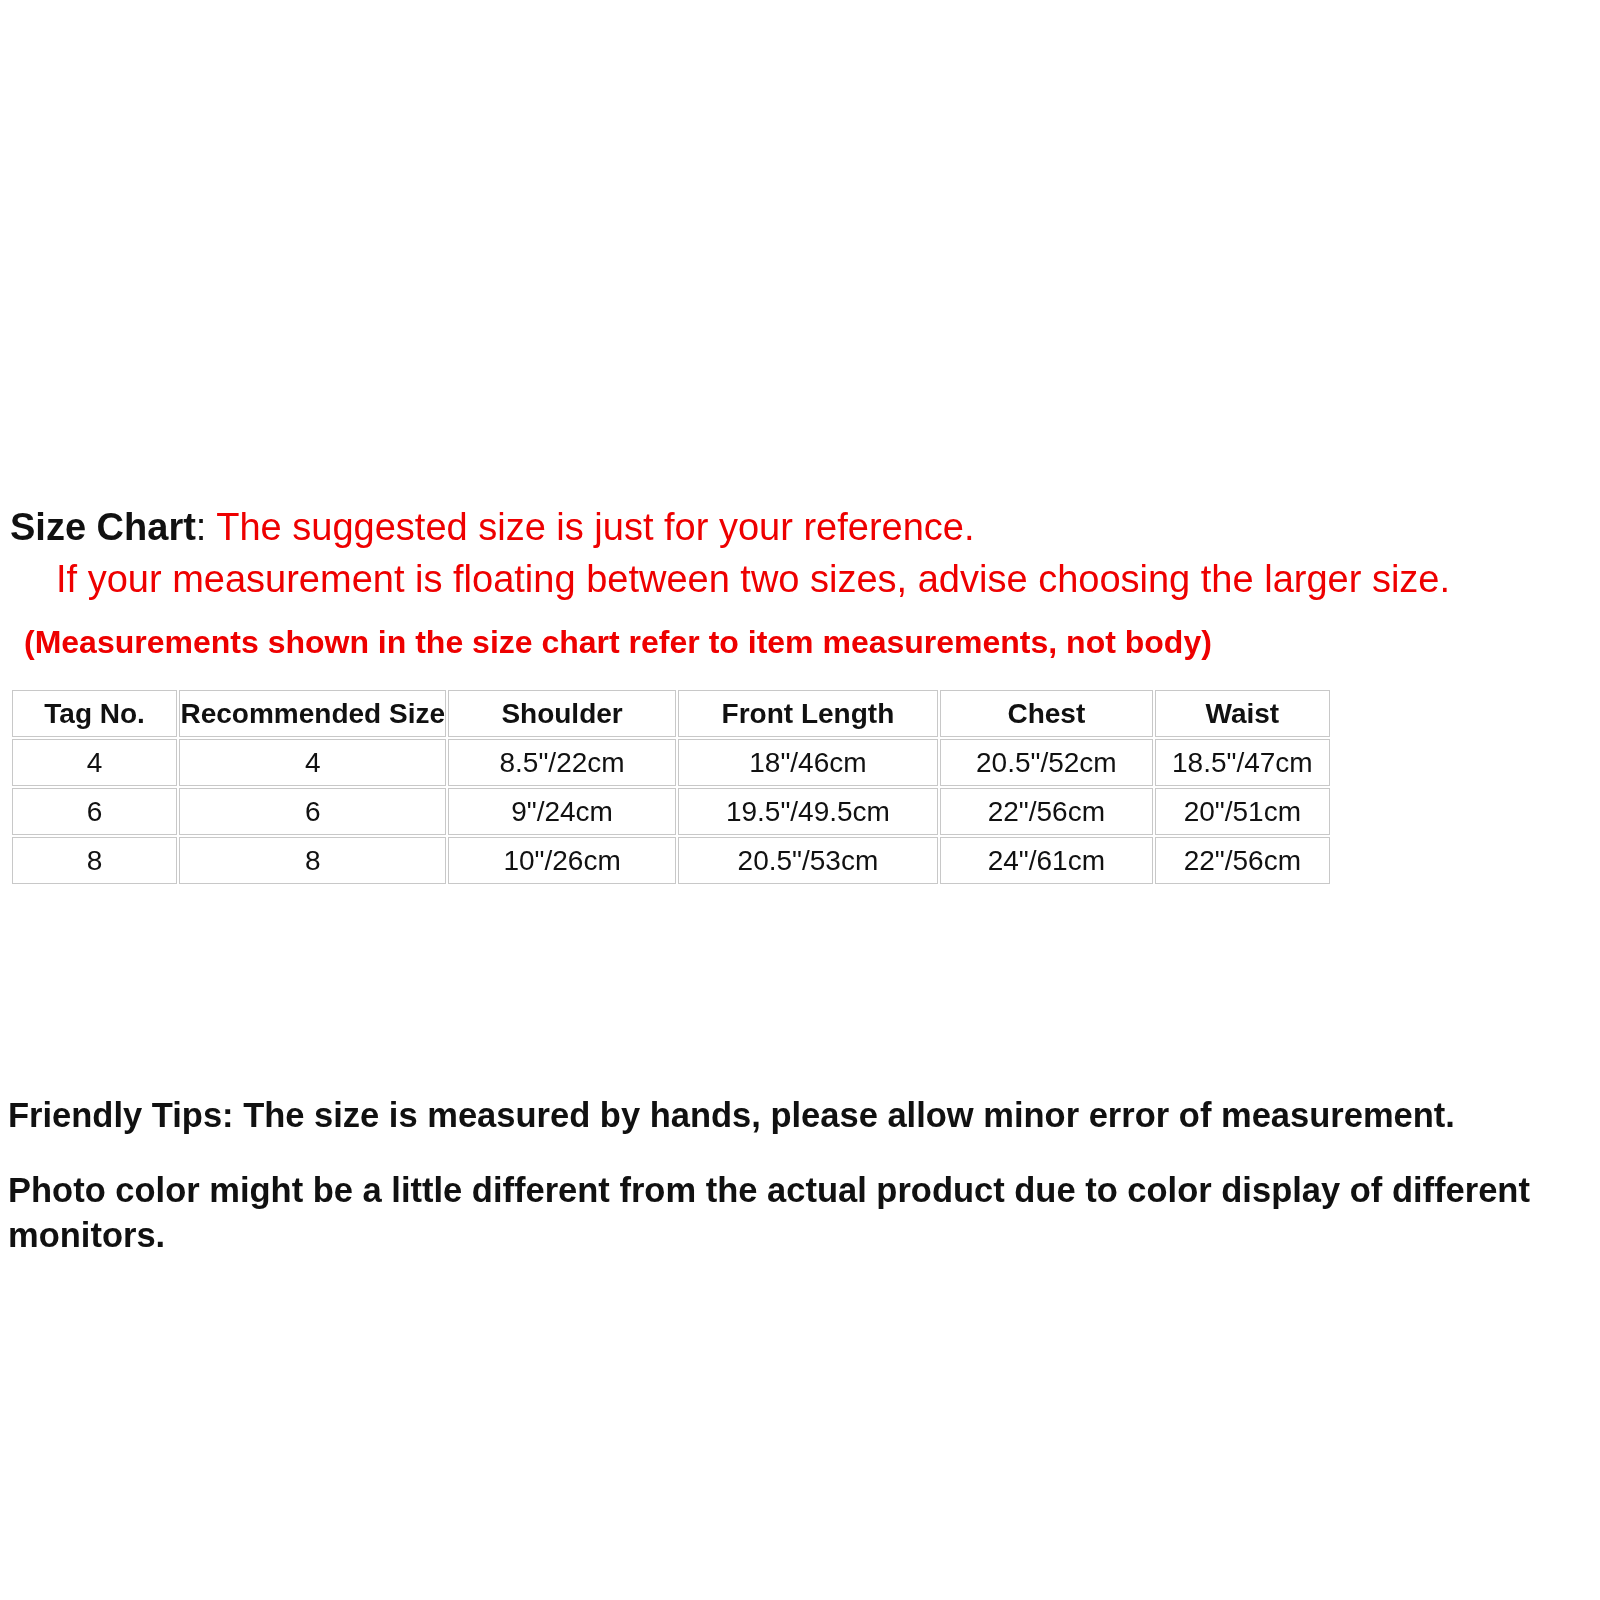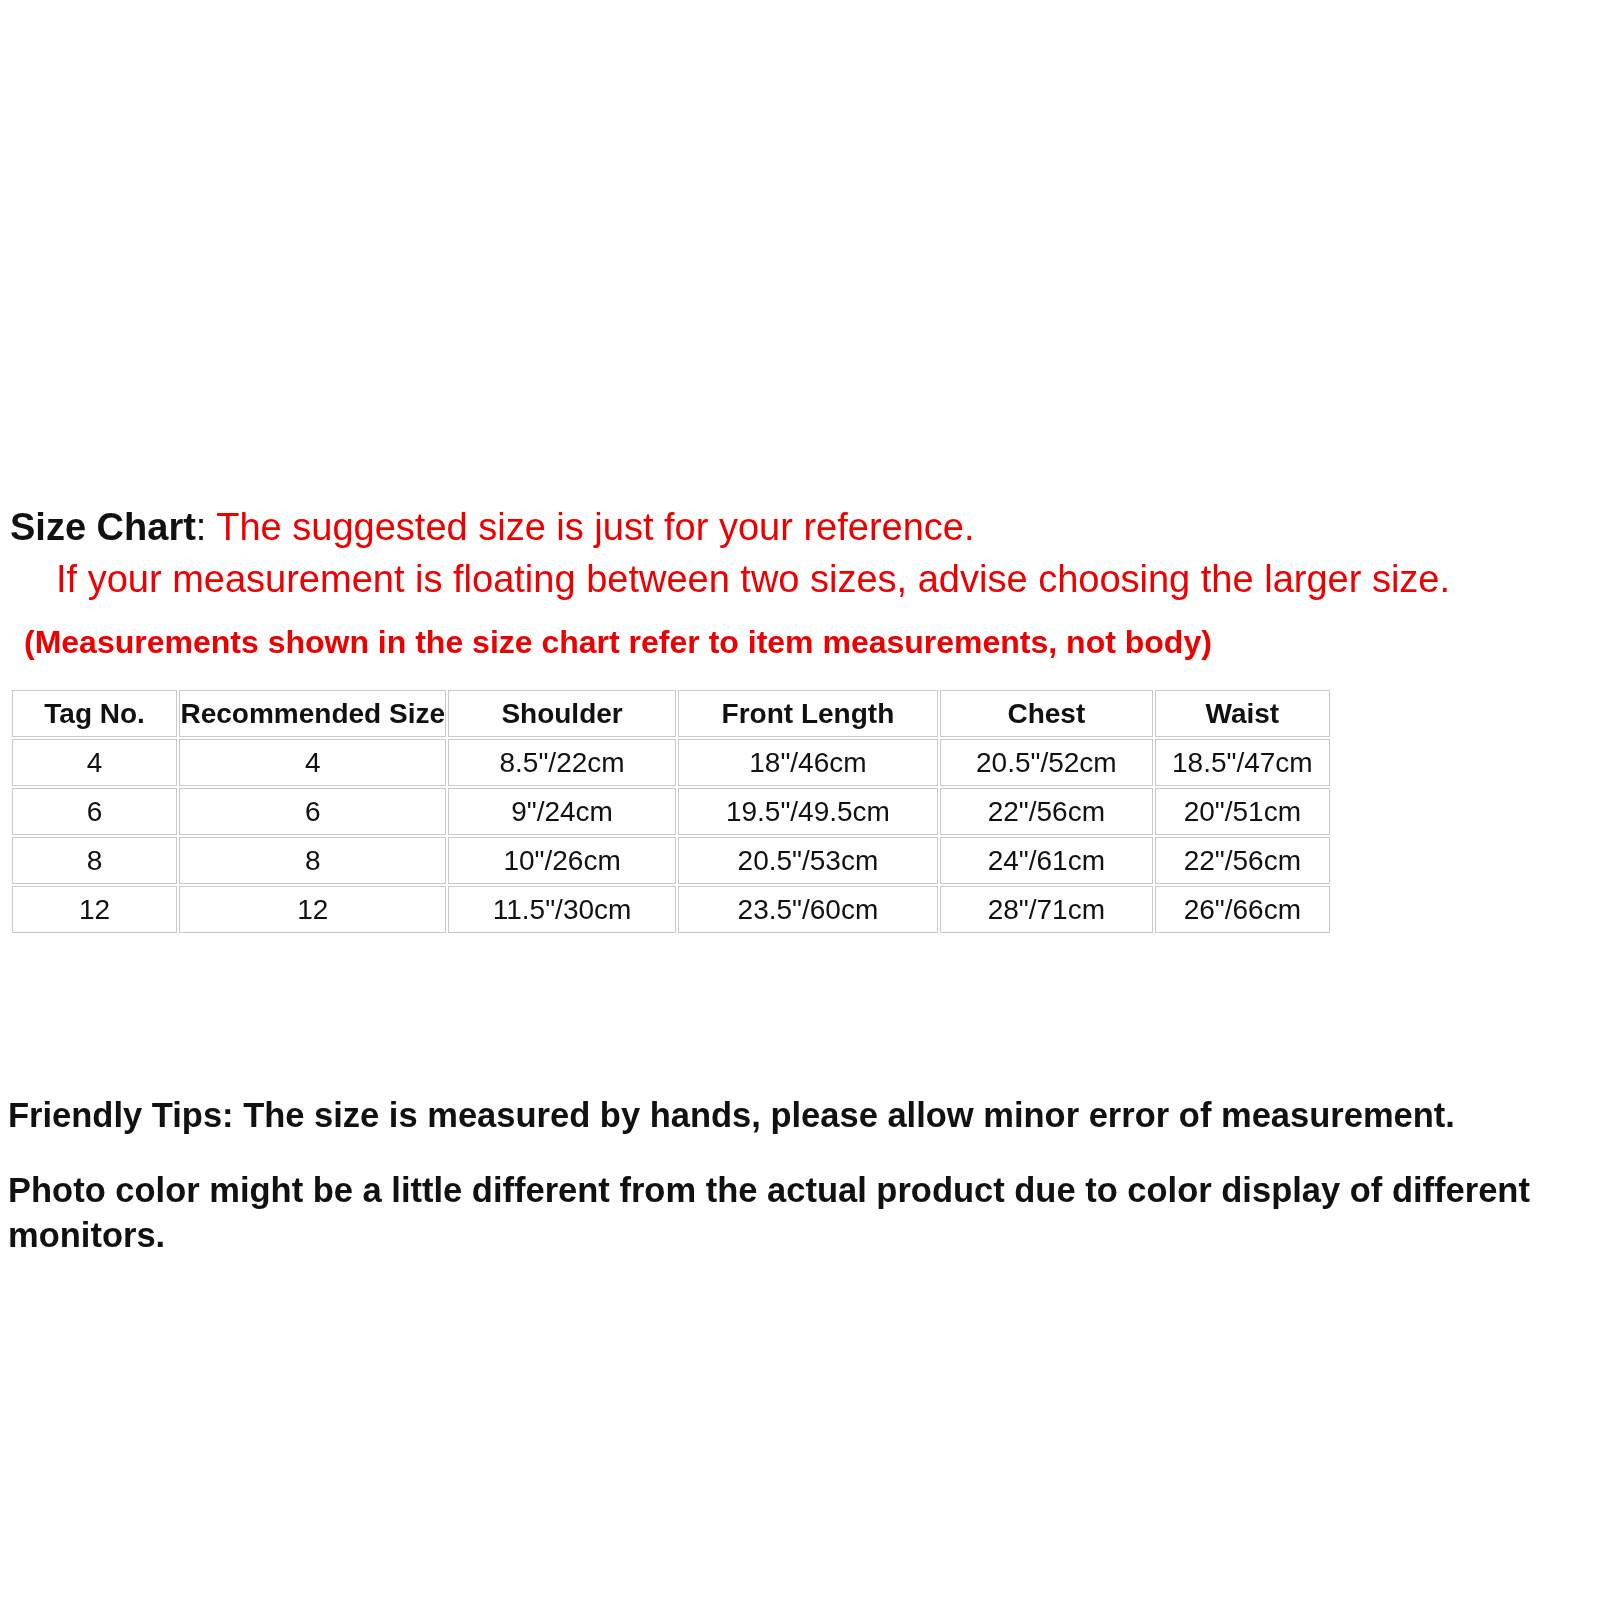--- a/index.html
+++ b/index.html
@@ -117,26 +117,18 @@
         <td>20"/51cm</td>
       </tr>
       <tr>
         <td>8</td>
         <td>8</td>
         <td>10"/26cm</td>
         <td>20.5"/53cm</td>
         <td>24"/61cm</td>
         <td>22"/56cm</td>
       </tr>
-      <tr>
-        <td>12</td>
-        <td>12</td>
-        <td>11.5"/30cm</td>
-        <td>23.5"/60cm</td>
-        <td>28"/71cm</td>
-        <td>26"/66cm</td>
-      </tr>
     </tbody>
 </table>
 
 <div class="abs tips-line">Friendly Tips: The size is measured by hands, please allow minor error of measurement.</div>
 
 <div class="abs note-block">Photo color might be a little different from the actual product due to color display of different monitors.</div>
 
 </body></html>

